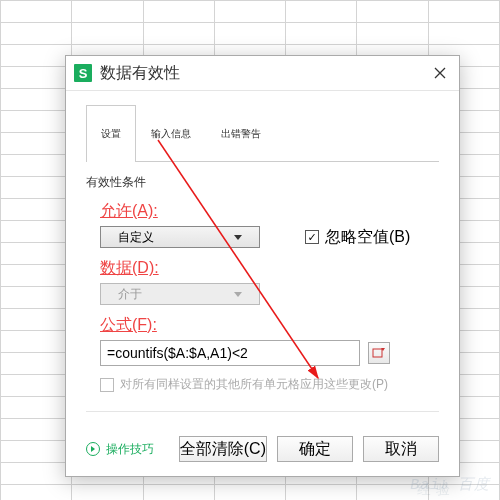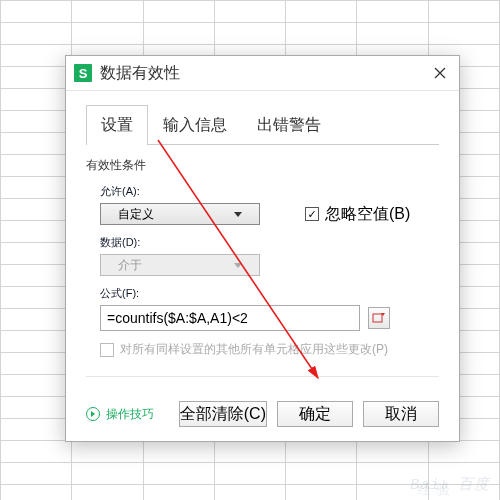--- a/index.html
+++ b/index.html
@@ -67,45 +67,46 @@
     cursor: pointer;
   }
   .content {
     padding: 14px 20px 14px 20px;
   }
   .tabs {
     display: flex;
     border-bottom: 1px solid #ccc;
   }
   .tab {
-    padding: 9px 14px;
-    font-size: 16px;
+    padding: 21px 14px;
+    font-size: 10px;
     cursor: pointer;
     color: #333;
     border: 1px solid transparent;
     border-bottom: none;
     margin-bottom: -1px;
   }
   .tab.active {
     border-color: #ccc;
     background: #fff;
   }
   .section-label {
     margin: 12px 0 10px 0;
     font-size: 12px;
     color: #333;
   }
   .form-row {
     margin-bottom: 10px;
     margin-left: 14px;
   }
   .field-label {
-    font-size: 11px;
-    color: #0f172a;
+    font-size: 16px;
+    color: #ef4444;
     margin-bottom: 4px;
+    text-decoration: underline;
   }
   .dropdown {
     display: inline-flex;
     align-items: center;
     justify-content: space-between;
     width: 160px;
     height: 22px;
     border: 1px solid #888;
     background: linear-gradient(#f4f4f4, #e4e4e4);
     padding: 0 17px;

